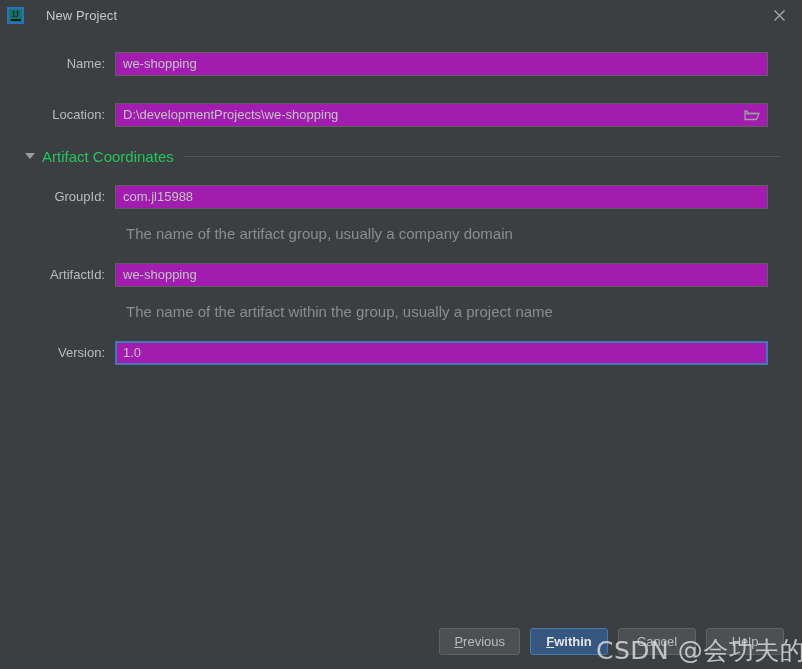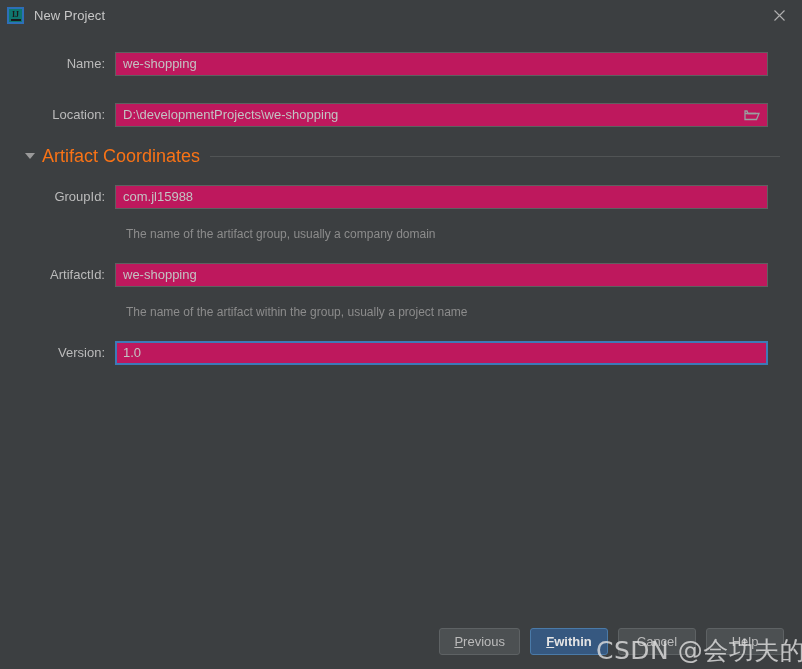--- a/index.html
+++ b/index.html
@@ -47,21 +47,21 @@
     line-height: 7px;
     letter-spacing: 0px;
   }
   .ij-logo .ij-bar {
     width: 10px;
     height: 2px;
     background: #1b1b1b;
     margin-top: 1px;
   }
   .title-text {
-    margin-left: 10px;
+    margin-left: 22px;
     font-size: 13px;
     color: #c7c7c7;
     letter-spacing: 0.1px;
   }
   .close-btn {
     position: absolute;
     right: 0;
     top: 0;
     width: 45px;
     height: 31px;
@@ -87,21 +87,21 @@
     text-align: right;
     padding-right: 10px;
     font-size: 13px;
     color: #bbbbbb;
     box-sizing: border-box;
     flex: 0 0 auto;
     white-space: nowrap;
   }
   .field {
     height: 24px;
-    background: #be185d;
+    background: #a21caf;
     border: 1px solid #5e6060;
     box-sizing: border-box;
     display: flex;
     align-items: center;
     padding: 0 7px;
     font-size: 13px;
     color: #c3c3c3;
     position: relative;
   }
   .field.focused {
@@ -131,35 +131,35 @@
   .triangle {
     width: 0;
     height: 0;
     border-left: 5px solid transparent;
     border-right: 5px solid transparent;
     border-top: 6px solid #9a9a9a;
     margin-right: 7px;
     flex: 0 0 auto;
   }
   .section-title {
-    font-size: 18px;
-    color: #f97316;
+    font-size: 15px;
+    color: #22c55e;
     white-space: nowrap;
   }
   .section-rule {
     flex: 1;
     height: 1px;
     background: #515455;
     margin-left: 10px;
     margin-right: 22px;
   }
 
   
   .helper {
-    font-size: 12px;
+    font-size: 15px;
     color: #8c8c8c;
     margin-left: 126px;
     height: 18px;
     line-height: 18px;
     white-space: nowrap;
   }
 
   
   .buttonbar {
     position: absolute;

